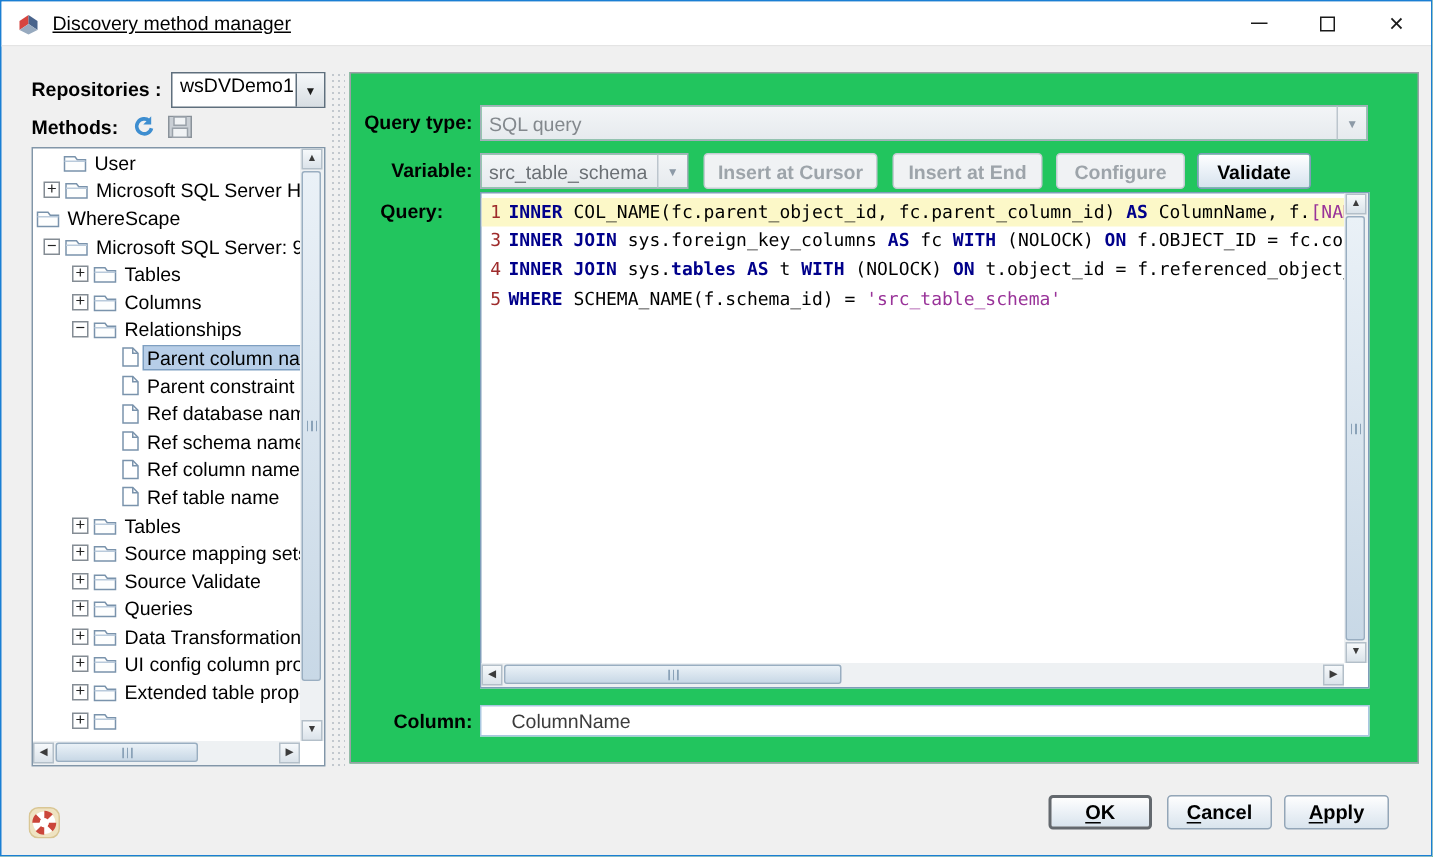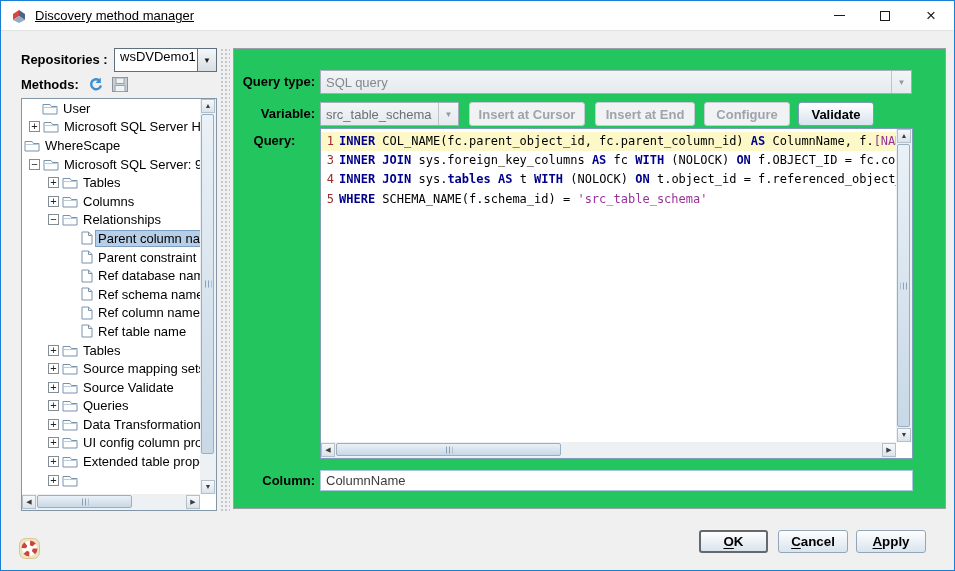--- a/index.html
+++ b/index.html
@@ -85,21 +85,21 @@
   .lnum { display:inline-block; width:8px; text-align:right; margin-right:5px; color:#9e2b2b; }
   .kw { color:#00008b; font-weight:bold; }
   .str { color:#993399; }
   .ed-vscroll { right:0; top:0; width:16px; bottom:16px; }
   .ed-vscroll .thumb { left:1px; width:13px; top:15px; height:283px; }
   .ed-hscroll { left:0; bottom:0; height:16px; right:16px; }
   .ed-hscroll .thumb { top:1px; height:13px; left:15px; width:225px; }
 
   .column-row { position:absolute; left:0; top:421px; width:100%; height:22px; }
   .column-field { position:absolute; left:86px; top:0; width:593px; height:21px; background:#fff;
-                  border:1px solid #a9c7e0; line-height:19px; padding-left:5px; color:#3c3c3c; }
+                  border:1px solid #a9c7e0; line-height:19px; padding-left:20px; color:#3c3c3c; }
 
   
   .fbtn { position:absolute; top:529px; height:23px; border-radius:3px; font-weight:bold;
           background:linear-gradient(#fefefe,#edf2f7 45%,#d9e4ed); border:1px solid #93a6b8;
           display:flex; align-items:center; justify-content:center; cursor:default; }
   .fbtn.default { border:2px solid #64696e; }
   .fbtn u { text-underline-offset:2px; }
   .help-icon { position:absolute; left:18px; top:537px; }
 </style>
 </head>

